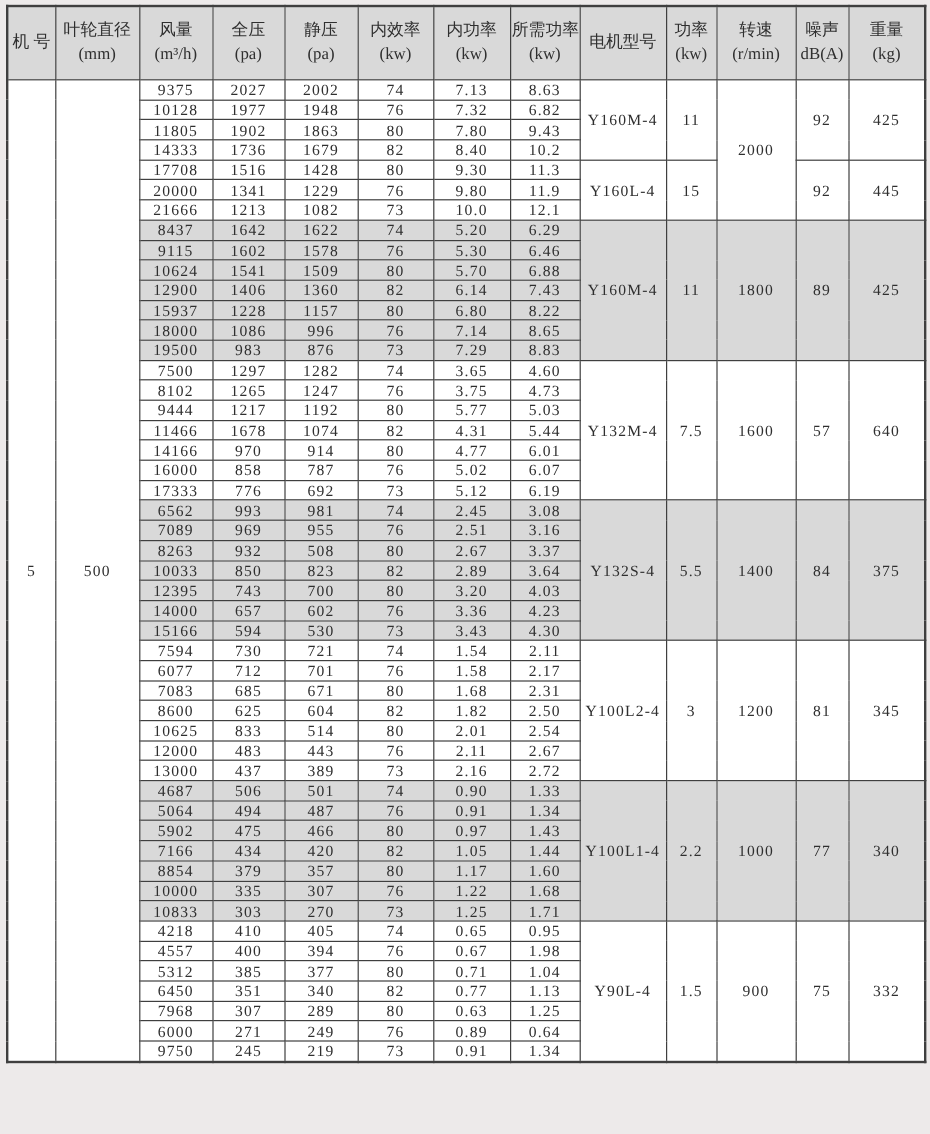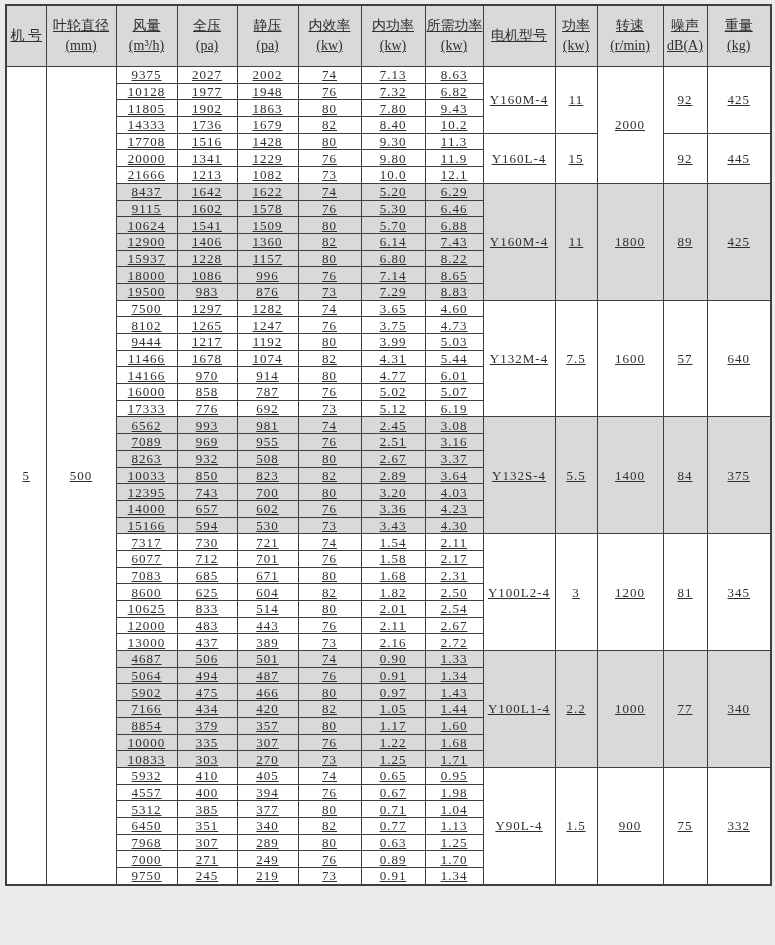--- a/index.html
+++ b/index.html
@@ -13,21 +13,20 @@
   }
   .page {
     padding: 4px 5px;
   }
   table {
     border-collapse: collapse;
     table-layout: fixed;
     width: 765px;
     background: #ffffff;
     color: #2f2f2f;
-    text-decoration: underline;
   }
   th, td {
     border: 1px solid #3f3f3f;
     text-align: center;
     vertical-align: middle;
     overflow: hidden;
     white-space: nowrap;
   }
   table {
     border: 2px solid #3f3f3f;
@@ -273,21 +272,21 @@
           <td class="white">1247</td>
           <td class="white">76</td>
           <td class="white">3.75</td>
           <td class="white">4.73</td>
         </tr>
         <tr>
           <td class="white">9444</td>
           <td class="white">1217</td>
           <td class="white">1192</td>
           <td class="white">80</td>
-          <td class="white">3.99</td>
+          <td class="white">5.77</td>
           <td class="white">5.03</td>
         </tr>
         <tr>
           <td class="white">11466</td>
           <td class="white">1678</td>
           <td class="white">1074</td>
           <td class="white">82</td>
           <td class="white">4.31</td>
           <td class="white">5.44</td>
         </tr>
@@ -298,21 +297,21 @@
           <td class="white">80</td>
           <td class="white">4.77</td>
           <td class="white">6.01</td>
         </tr>
         <tr>
           <td class="white">16000</td>
           <td class="white">858</td>
           <td class="white">787</td>
           <td class="white">76</td>
           <td class="white">5.02</td>
-          <td class="white">5.07</td>
+          <td class="white">6.07</td>
         </tr>
         <tr>
           <td class="white">17333</td>
           <td class="white">776</td>
           <td class="white">692</td>
           <td class="white">73</td>
           <td class="white">5.12</td>
           <td class="white">6.19</td>
         </tr>
         <tr>
@@ -370,21 +369,21 @@
         </tr>
         <tr>
           <td class="shaded">15166</td>
           <td class="shaded">594</td>
           <td class="shaded">530</td>
           <td class="shaded">73</td>
           <td class="shaded">3.43</td>
           <td class="shaded">4.30</td>
         </tr>
         <tr>
-          <td class="white">7317</td>
+          <td class="white">7594</td>
           <td class="white">730</td>
           <td class="white">721</td>
           <td class="white">74</td>
           <td class="white">1.54</td>
           <td class="white">2.11</td>
           <td rowspan="7" class="white">Y100L2-4</td>
           <td rowspan="7" class="white">3</td>
           <td rowspan="7" class="white">1200</td>
           <td rowspan="7" class="white">81</td>
           <td rowspan="7" class="white">345</td>
@@ -492,21 +491,21 @@
         </tr>
         <tr>
           <td class="shaded">10833</td>
           <td class="shaded">303</td>
           <td class="shaded">270</td>
           <td class="shaded">73</td>
           <td class="shaded">1.25</td>
           <td class="shaded">1.71</td>
         </tr>
         <tr>
-          <td class="white">5932</td>
+          <td class="white">4218</td>
           <td class="white">410</td>
           <td class="white">405</td>
           <td class="white">74</td>
           <td class="white">0.65</td>
           <td class="white">0.95</td>
           <td rowspan="7" class="white">Y90L-4</td>
           <td rowspan="7" class="white">1.5</td>
           <td rowspan="7" class="white">900</td>
           <td rowspan="7" class="white">75</td>
           <td rowspan="7" class="white">332</td>
@@ -537,26 +536,26 @@
         </tr>
         <tr>
           <td class="white">7968</td>
           <td class="white">307</td>
           <td class="white">289</td>
           <td class="white">80</td>
           <td class="white">0.63</td>
           <td class="white">1.25</td>
         </tr>
         <tr>
-          <td class="white">7000</td>
+          <td class="white">6000</td>
           <td class="white">271</td>
           <td class="white">249</td>
           <td class="white">76</td>
           <td class="white">0.89</td>
-          <td class="white">1.70</td>
+          <td class="white">0.64</td>
         </tr>
         <tr>
           <td class="white">9750</td>
           <td class="white">245</td>
           <td class="white">219</td>
           <td class="white">73</td>
           <td class="white">0.91</td>
           <td class="white">1.34</td>
         </tr>
       </tbody>

